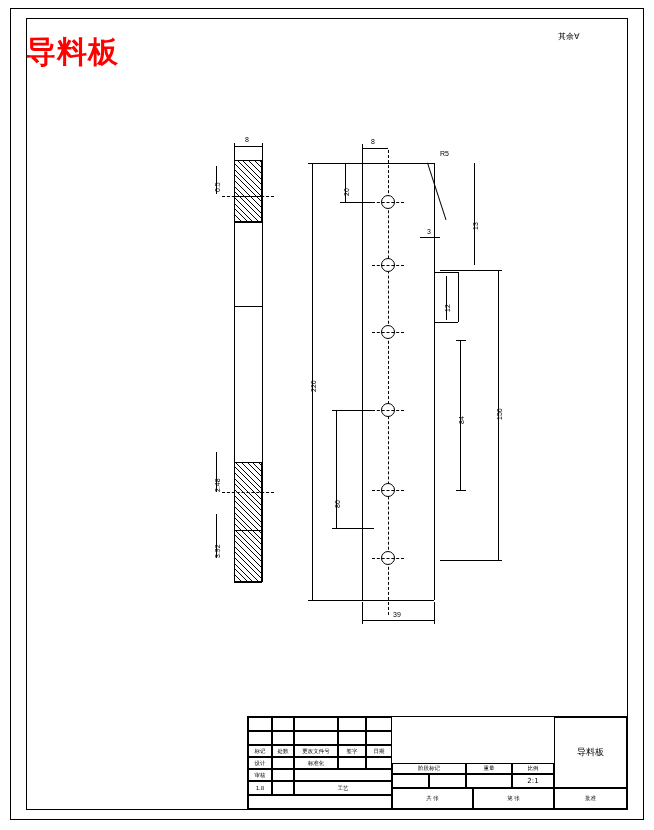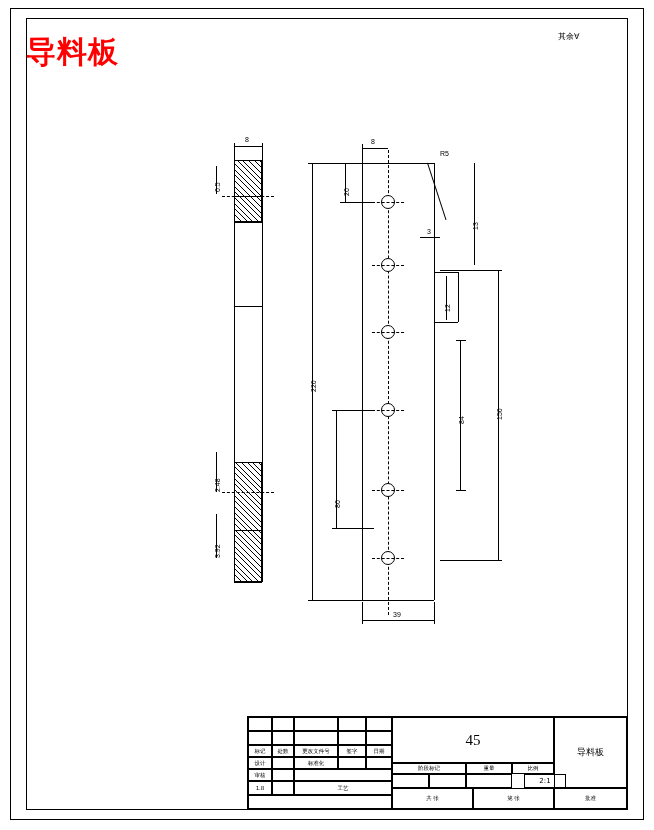--- a/index.html
+++ b/index.html
@@ -307,30 +307,29 @@
     <div class="cell" style="left:0px; top:52px; width:24px; height:12px;">审核</div>
     <div class="cell" style="left:24px; top:52px; width:22px; height:12px;"></div>
     <div class="cell" style="left:46px; top:52px; width:98px; height:12px;"></div>
 
     <div class="cell" style="left:0px; top:64px; width:24px; height:14px;">1.8</div>
     <div class="cell" style="left:24px; top:64px; width:22px; height:14px;"></div>
     <div class="cell" style="left:46px; top:64px; width:98px; height:14px;">工艺</div>
 
     <div class="cell" style="left:0px; top:78px; width:144px; height:14px;"></div>
 
-    <div class="cell big" style="left:144px; top:0px; width:162px; height:46px;">45</div>
 
     <div class="cell" style="left:144px; top:46px; width:74px; height:11px;">阶段标记</div>
     <div class="cell" style="left:218px; top:46px; width:46px; height:11px;">重量</div>
     <div class="cell" style="left:264px; top:46px; width:42px; height:11px;">比例</div>
 
     <div class="cell" style="left:144px; top:57px; width:37px; height:14px;"></div>
     <div class="cell" style="left:181px; top:57px; width:37px; height:14px;"></div>
     <div class="cell" style="left:218px; top:57px; width:46px; height:14px;"></div>
-    <div class="cell sm7" style="left:276px; top:57px; width:42px; height:14px;">2:1</div>
+    <div class="cell sm7" style="left:264px; top:57px; width:42px; height:14px;">2:1</div>
 
     <div class="cell" style="left:144px; top:71px; width:81px; height:21px;">共 张</div>
     <div class="cell" style="left:225px; top:71px; width:81px; height:21px;">第 张</div>
 
     <div class="cell mid" style="left:306px; top:0px; width:73px; height:71px;">导料板</div>
     <div class="cell" style="left:306px; top:71px; width:73px; height:21px;">批准</div>
   </div>
 
 </div>
 

